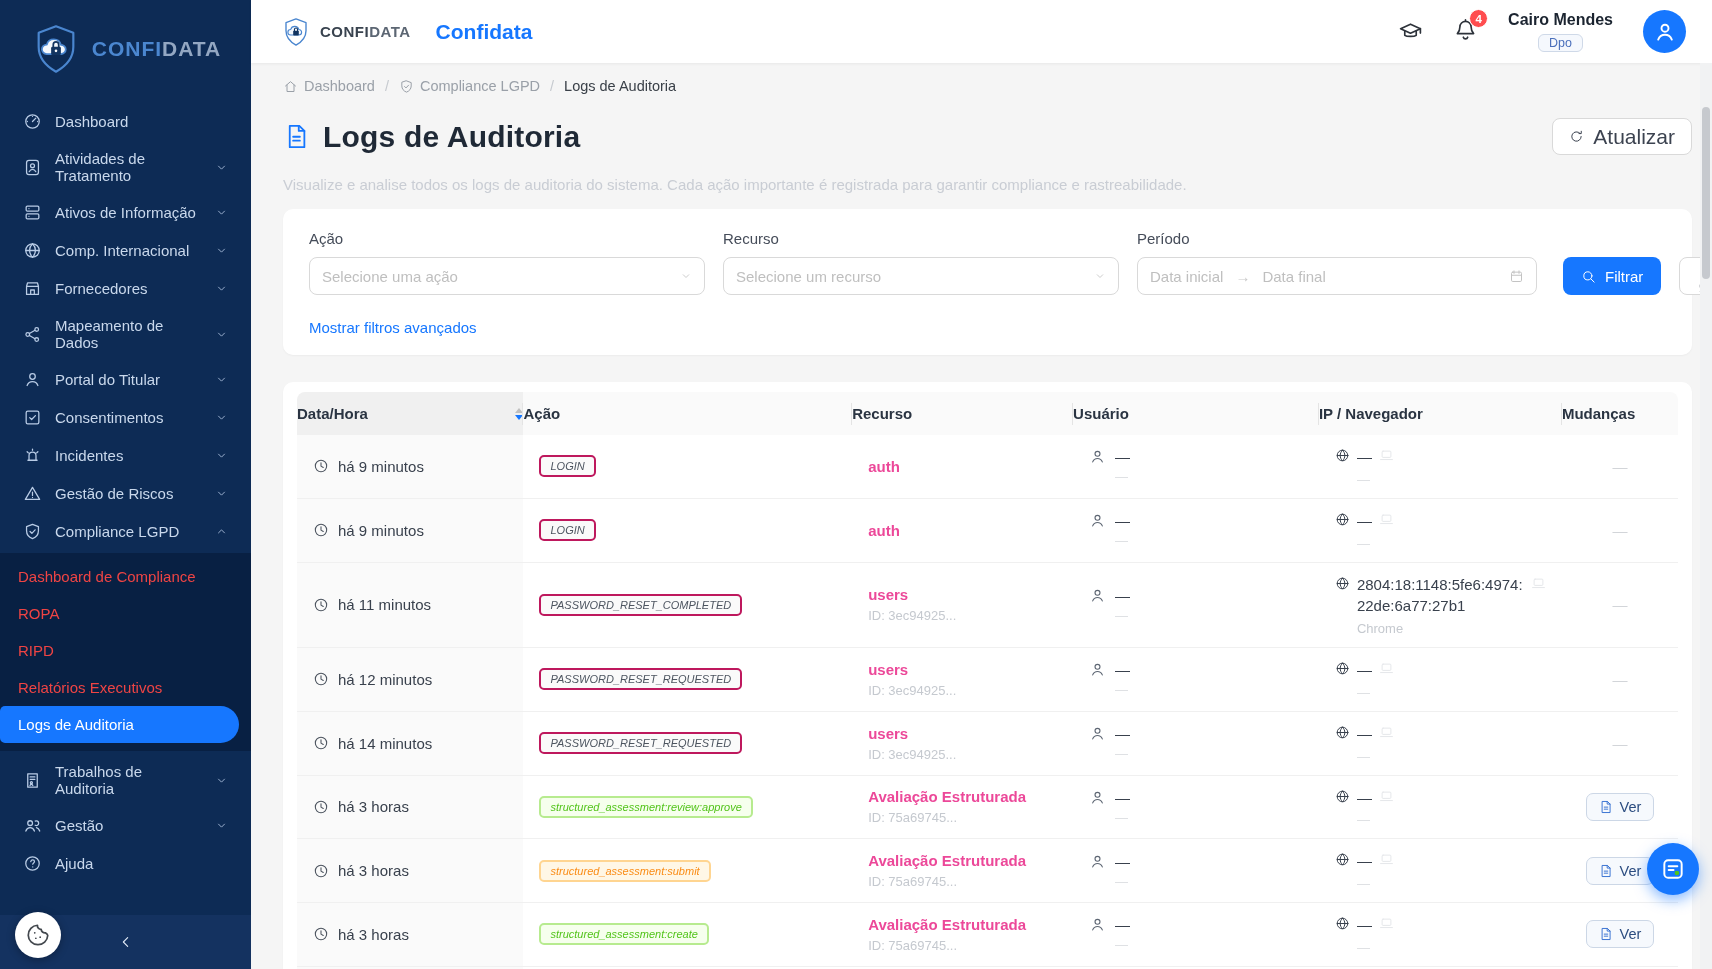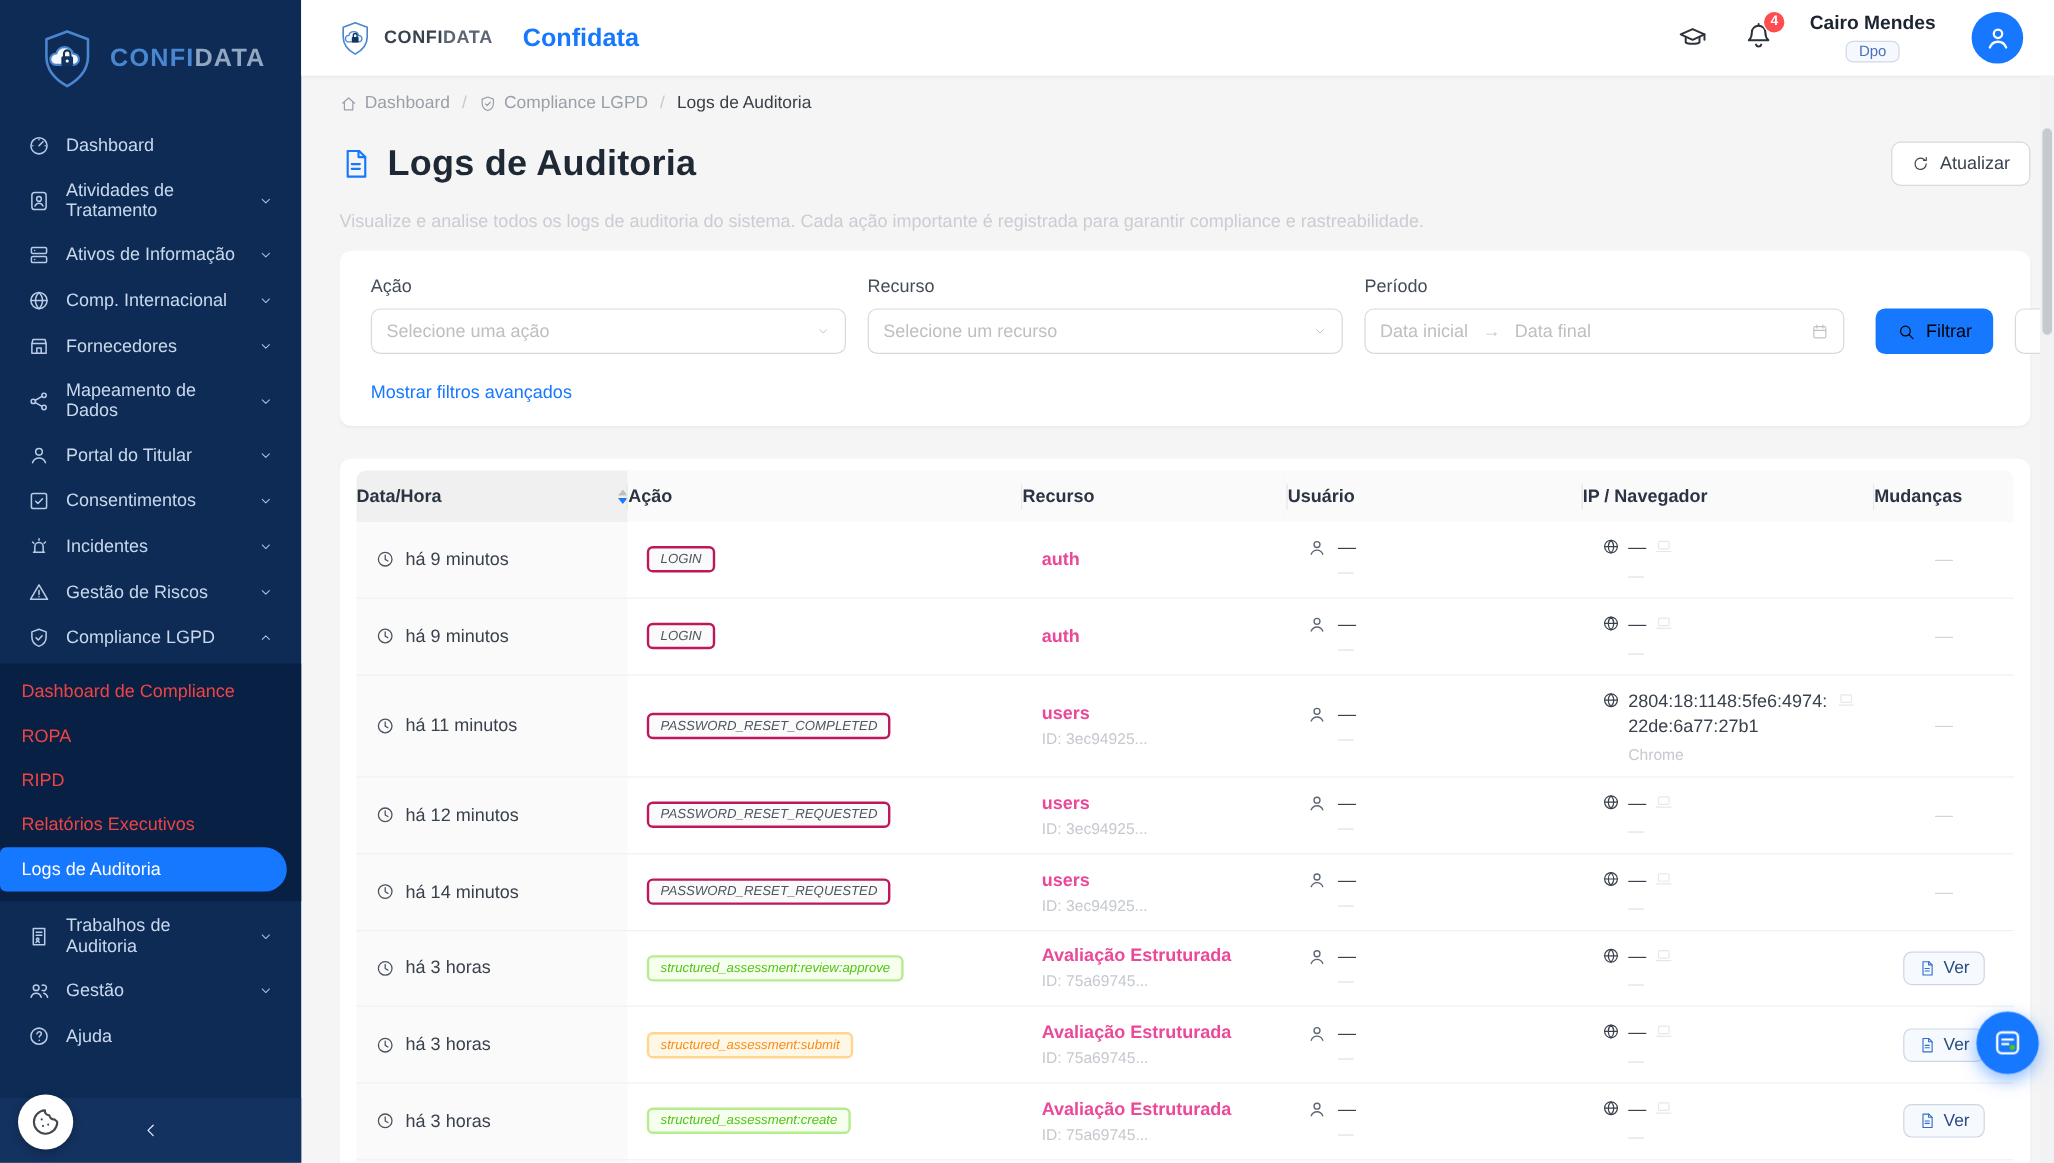--- a/index.html
+++ b/index.html
@@ -54,36 +54,36 @@
   .content { flex:1; padding:0 20px 0 32px; overflow:hidden; }
   .breadcrumb { display:flex; align-items:center; gap:10px; padding-top:15px; font-size:14.5px; color:#9aa0a8; }
   .crumb { display:flex; align-items:center; gap:6px; cursor:pointer; }
   .crumb .icon { width:15px; height:15px; }
   .crumb.current { color:#3a4048; cursor:default; }
   .sep { color:#c6cacf; }
 
   .title-row { display:flex; align-items:center; margin-top:24px; }
   .title-icon { width:27px; height:27px; color:#1677ff; }
   .page-title { font-size:30px; font-weight:bold; color:#1f2936; margin-left:13px; letter-spacing:.2px; }
-  .refresh-btn { margin-left:auto; display:flex; align-items:center; gap:9px; height:37px; padding:0 16px; background:#fff; border:1px solid #d9d9d9; border-radius:8px; font-size:15px; color:#3c4350; cursor:pointer; }
+  .refresh-btn { margin-left:auto; display:flex; align-items:center; gap:9px; height:37px; padding:0 16px; background:#fff; border:1px solid #d9d9d9; border-radius:8px; font-size:21px; color:#3c4350; cursor:pointer; }
   .refresh-btn .icon { width:15px; height:15px; }
   .subtitle { margin-top:21px; font-size:15px; color:#c9cdd4; }
 
   
   .filter-card { margin-top:16px; background:#fff; border-radius:10px; padding:21px 26px 18px 26px; box-shadow:0 1px 2px rgba(0,0,0,.04); }
   .filter-row { display:flex; align-items:flex-end; gap:18px; }
   .fgroup { display:flex; flex-direction:column; gap:10px; }
   .fgroup > label { font-size:15px; color:#454c59; }
   .select, .daterange { height:38px; border:1px solid #d9d9d9; border-radius:8px; background:#fff; display:flex; align-items:center; padding:0 12px; font-size:15px; color:#bfbfbf; cursor:pointer; }
   .select { width:396px; }
   .select .chev { margin-left:auto; width:12px; height:12px; color:#bfbfbf; }
   .daterange { width:400px; gap:12px; }
   .daterange .arrow { color:#c9c9c9; }
   .daterange .cal { margin-left:auto; width:15px; height:15px; color:#c3c3c3; }
-  .btn-primary { height:38px; margin-left:8px; padding:0 18px; background:#1677ff; border:none; border-radius:8px; color:#000000; font-size:15px; display:flex; align-items:center; gap:9px; cursor:pointer; }
+  .btn-primary { height:38px; margin-left:8px; padding:0 18px; background:#1677ff; border:none; border-radius:8px; color:#ffffff; font-size:15px; display:flex; align-items:center; gap:9px; cursor:pointer; }
   .btn-primary .icon { width:15px; height:15px; }
   .btn-default { height:38px; padding:0 16px; background:#fff; border:1px solid #d9d9d9; border-radius:8px; color:#3c4350; font-size:15px; display:flex; align-items:flex-end; gap:9px; cursor:pointer; }
   .btn-default .icon { width:15px; height:15px; }
   .adv-link { display:inline-block; margin-top:24px; font-size:15px; color:#1677ff; cursor:pointer; text-decoration:none; }
 
   
   .table-card { margin-top:27px; background:#fff; border-radius:10px 10px 0 0; padding:10px 14px 0 14px; box-shadow:0 1px 2px rgba(0,0,0,.04); }
   table { width:100%; border-collapse:collapse; table-layout:fixed; }
   th { background:#fafafa; text-align:left; font-size:15px; font-weight:bold; color:#2a3442; padding:13px 0; position:relative; }
   th:first-child { border-radius:8px 0 0 0; }

